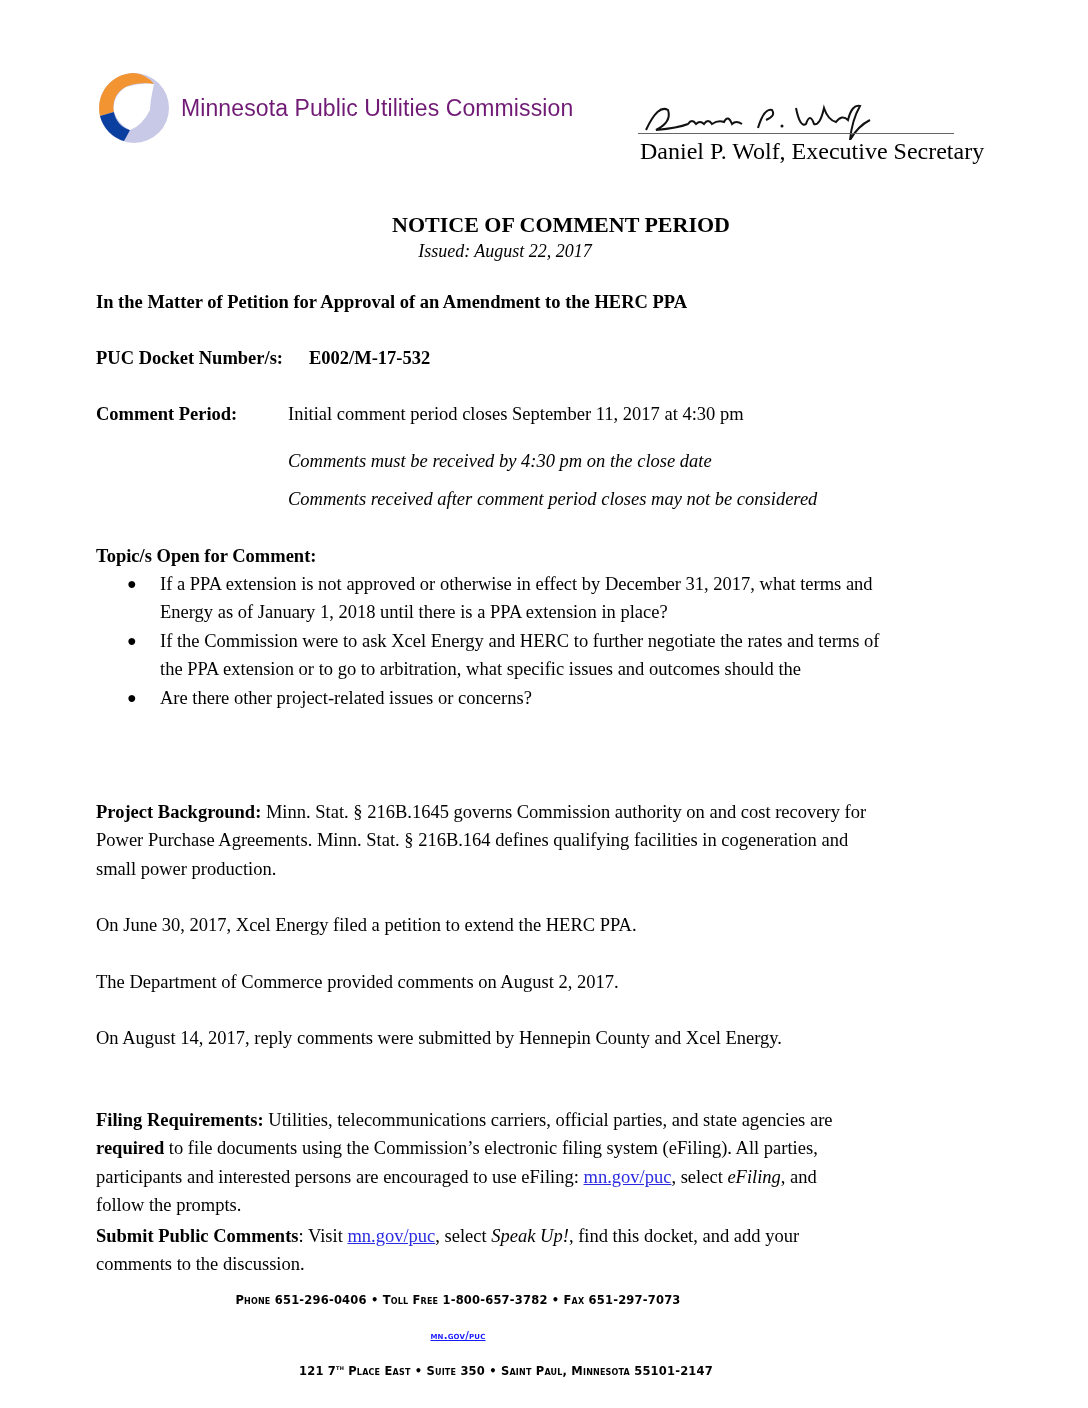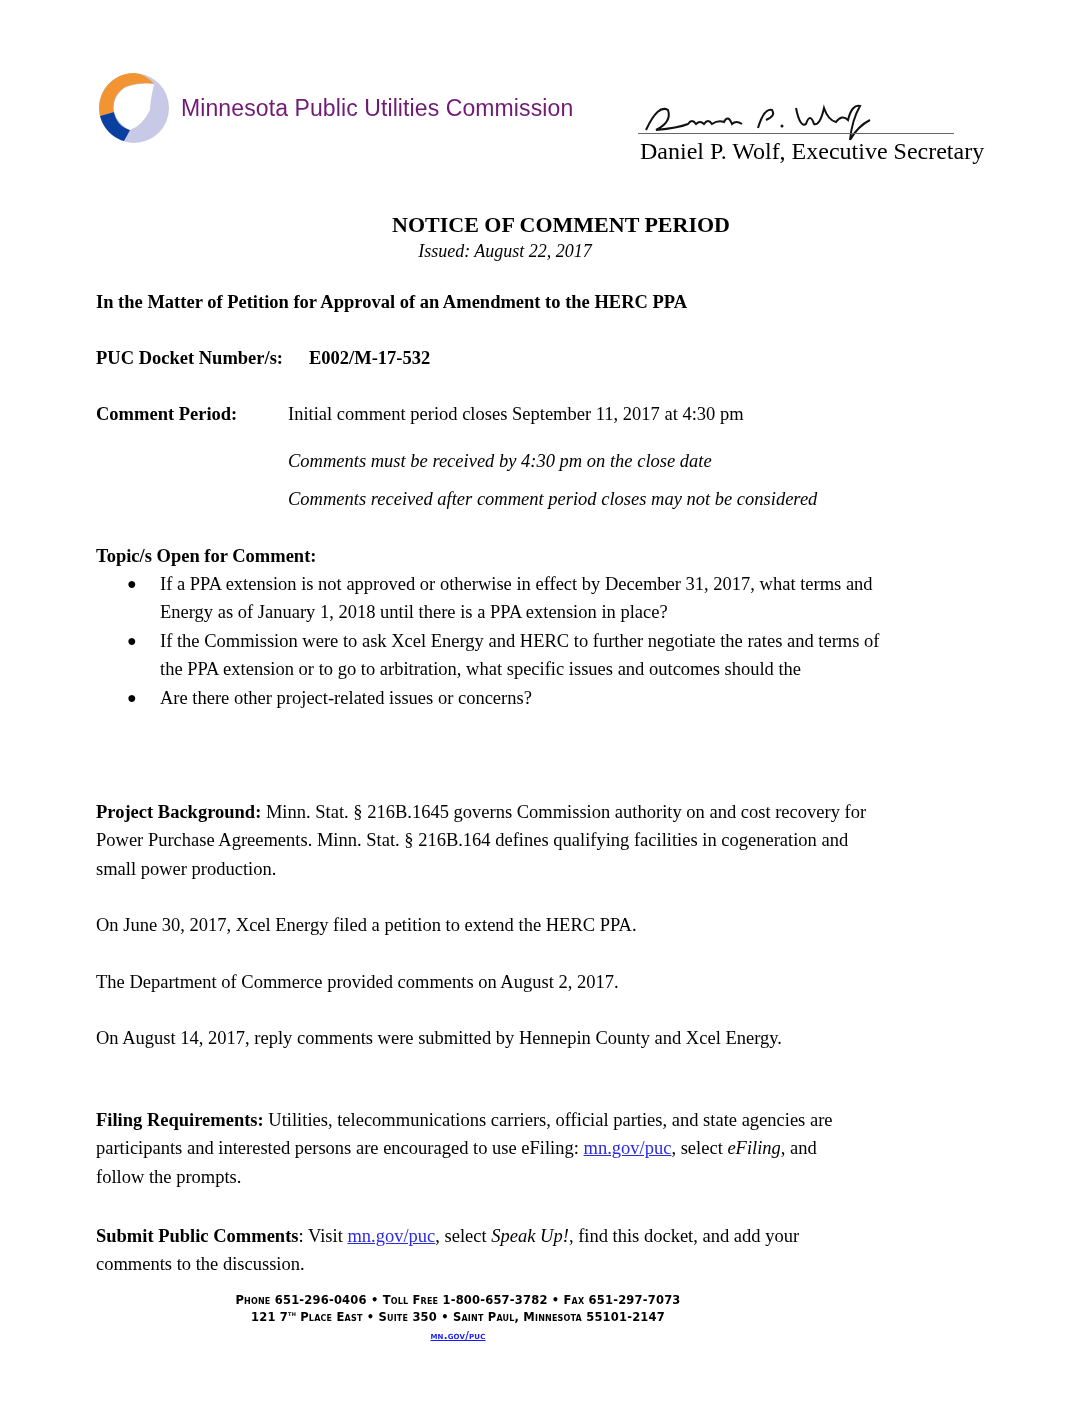--- a/index.html
+++ b/index.html
@@ -85,28 +85,29 @@
   <div><span class="b">Project Background:</span><span> Minn. Stat. § 216B.1645 governs Commission authority on and cost recovery for</span></div>
   <div>Power Purchase Agreements. Minn. Stat. § 216B.164 defines qualifying facilities in cogeneration and</div>
   <div>small power production.</div>
 </div>
 <div class="abs txt" style="left:96px; top:911px;">On June 30, 2017, Xcel Energy filed a petition to extend the HERC PPA.</div>
 <div class="abs txt" style="left:96px; top:968px;">The Department of Commerce provided comments on August 2, 2017.</div>
 <div class="abs txt" style="left:96px; top:1024px;">On August 14, 2017, reply comments were submitted by Hennepin County and Xcel Energy.</div>
 
 <div class="abs txt" style="left:96px; top:1082px;margin-top:24px;">
   <div><span class="b">Filing Requirements:</span><span>  Utilities, telecommunications carriers, official parties, and state agencies are</span></div>
+  <div><span class="b">required</span><span> to file documents using the Commission’s electronic filing system (eFiling).  All parties,</span></div>
   <div><span>participants and interested persons are encouraged to use eFiling:  </span><a class="link" href="#">mn.gov/puc</a><span>, select </span><span class="i">eFiling</span><span>, and</span></div>
   <div>follow the prompts.</div>
 </div>
 
 <div class="abs txt" style="left:96px; top:1222px;">
   <div><span class="b">Submit Public Comments</span><span>:   Visit </span><a class="link" href="#">mn.gov/puc</a><span>, select </span><span class="i">Speak Up!</span><span>, find this docket, and add your</span></div>
   <div>comments to the discussion.</div>
 </div>
 
 <div class="abs footer" style="top:1293px;">Phone 651-296-0406 • Toll Free 1-800-657-3782 • Fax 651-297-7073</div>
-<div class="abs footer" style="top:1310px;">
+<div class="abs footer" style="top:1364px;padding-left:48px;">
   <span>121 7</span><sup style="font-size:7px;">th</sup><span> Place East • Suite 350 • Saint Paul, Minnesota 55101-2147</span>
 </div>
 <div class="abs footer" style="top:1328px;">
   <a href="#">mn.gov/puc</a>
 </div>
 
 </body></html>

